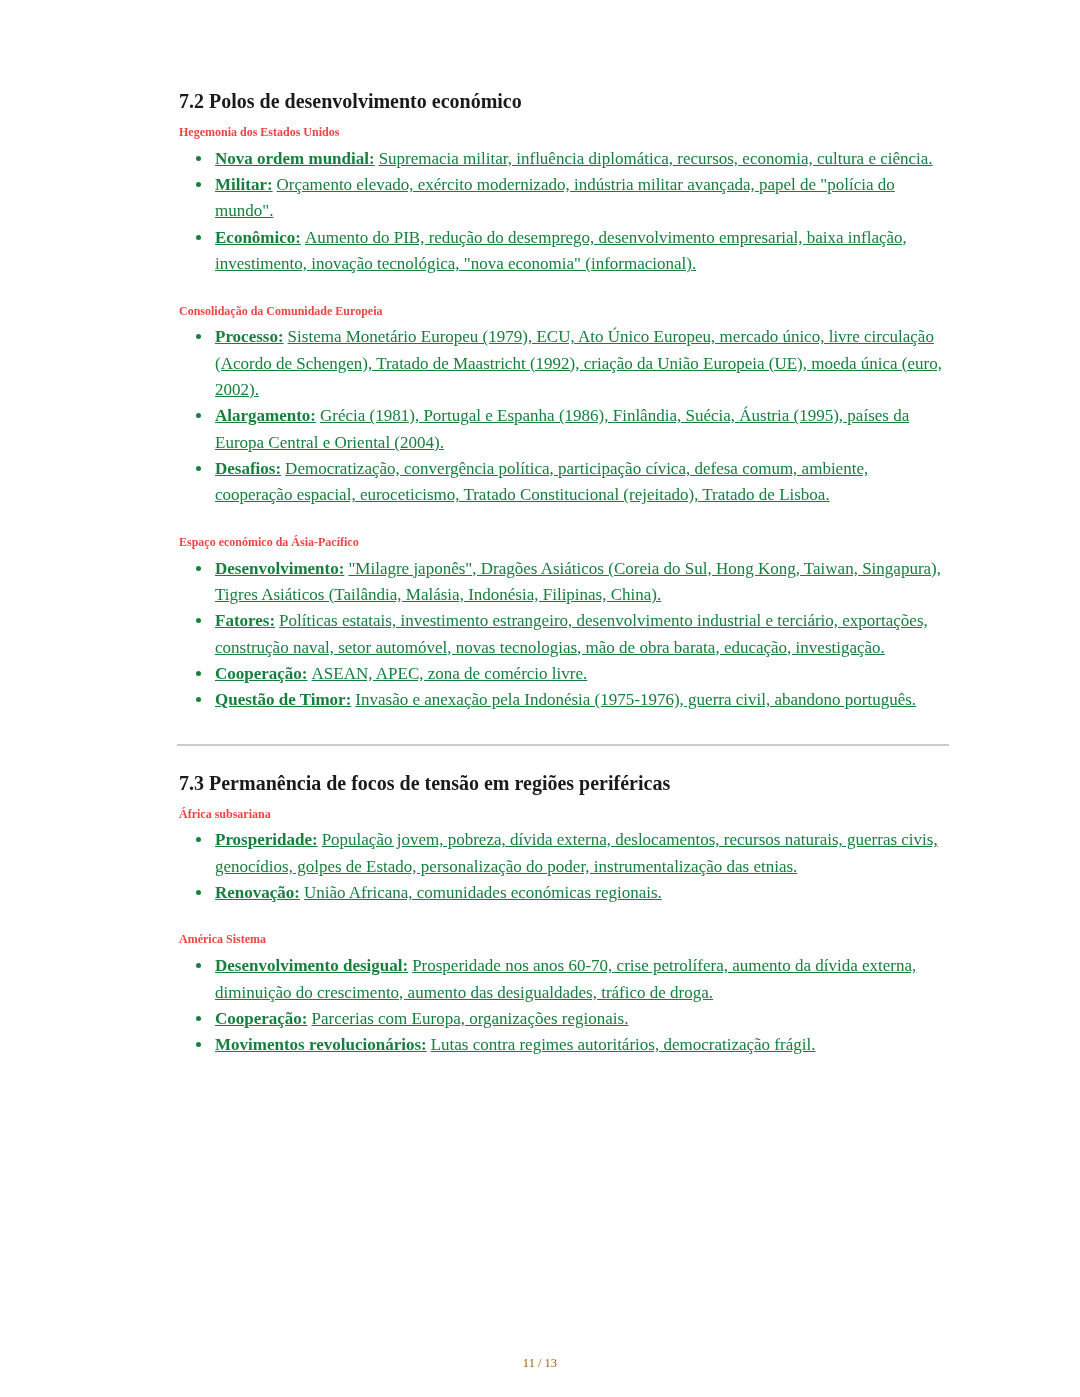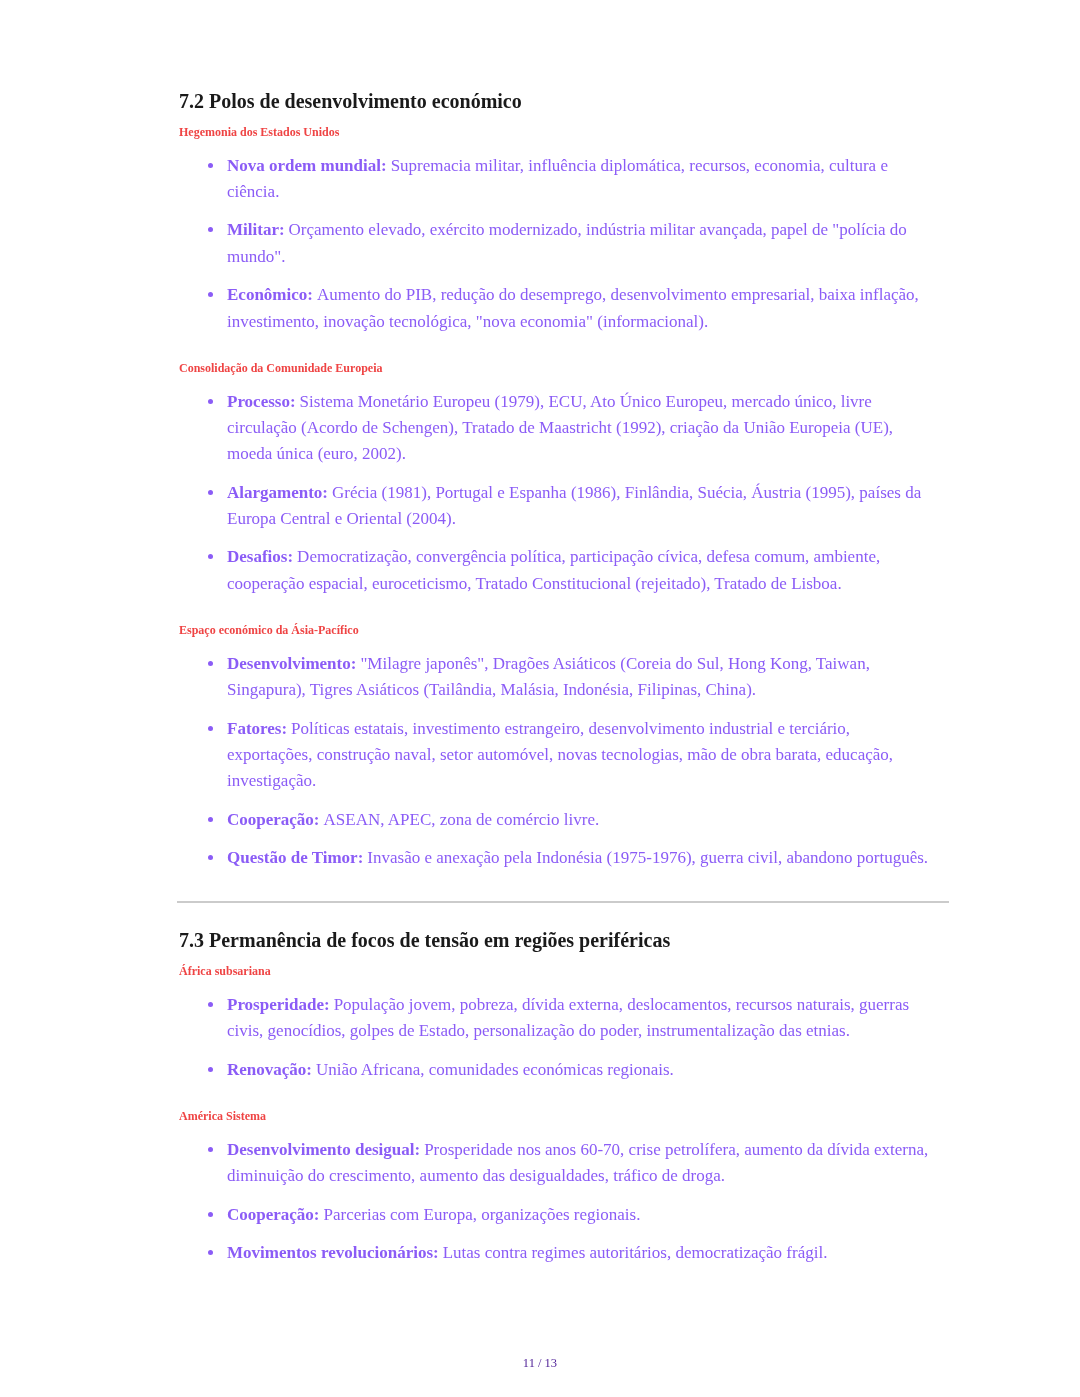--- a/index.html
+++ b/index.html
@@ -42,42 +42,43 @@
     margin-top: 0;
   }
   ul.bullets {
     margin: 0;
     padding: 0 0 0 34px;
     list-style: disc;
   }
   ul.bullets li {
     font-size: 17px;
     line-height: 1.55;
-    margin: 12px;
+    margin: 0;
     padding: 0 0 0 2px;
-    color: #8b5cf6;
+    color: #15803d;
+    text-decoration: underline;
   }
   ul.bullets li .term {
     font-weight: 700;
     margin-right: 4px;
   }
   .section-divider {
     border: none;
     border-top: 2px solid #cbcbcb;
     margin: 30px 0 24px -2px;
     width: 772px;
   }
   .footer {
     position: absolute;
     bottom: 26px;
     left: 0;
     width: 100%;
     text-align: center;
     font-size: 12.5px;
-    color: #4c1d95;
+    color: #a16207;
     font-family: "Liberation Serif", "DejaVu Serif", serif;
   }
 </style>
 </head>
 <body>
 
 <div class="page">
   <div class="content">
 
     <div class="section-block">

